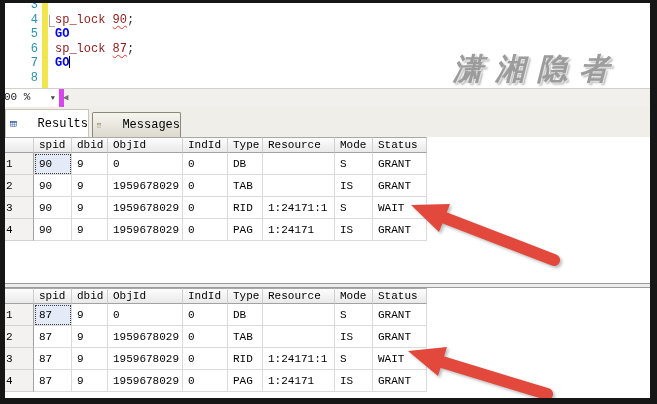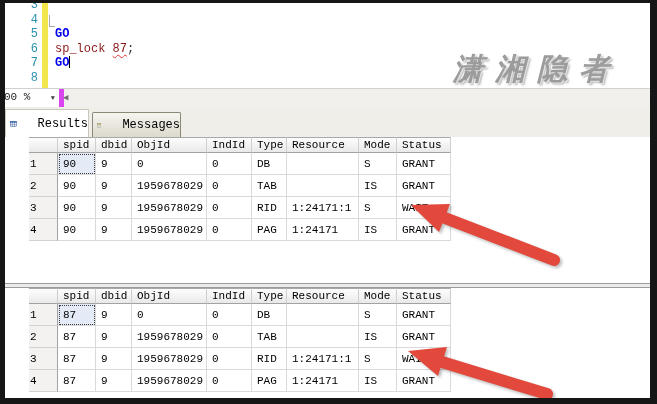--- a/index.html
+++ b/index.html
@@ -39,21 +39,21 @@
                 background:linear-gradient(#f6f5f0,#dcd9cd);border:1px solid #8b8875;border-bottom:none;
                 border-radius:2px 2px 0 0;}
 
   
   .pane1{position:absolute;left:0;top:134px;width:100%;height:146px;background:#fff;}
   .splitter{position:absolute;left:0;top:280px;width:100%;height:5px;background:#ececec;
             border-top:1px solid #9b9b9b;border-bottom:1px solid #9b9b9b;box-sizing:border-box;}
   .pane2{position:absolute;left:0;top:285px;width:100%;height:110px;background:#fff;}
 
   table.grid{position:absolute;left:0;top:0;border-collapse:separate;border-spacing:0;table-layout:fixed;
-             width:422px;font-size:11px;font-family:"Liberation Mono",monospace;padding-left:24px;}
+             width:422px;font-size:11px;font-family:"Liberation Mono",monospace;}
   .grid th,.grid td{padding:0 0 0 5px;white-space:nowrap;overflow:hidden;font-weight:normal;
                     text-align:left;box-sizing:border-box;}
   .grid thead th{height:16px;background:linear-gradient(#fdfdfd,#e9e9e9);
                  border-top:1px solid #a8a8a8;border-bottom:1px solid #a2a2a2;border-right:1px solid #cfcfcf;}
   .grid tbody th{height:22px;background:#f3f2f1;border-right:1px solid #a2a2a2;
                  border-bottom:1px solid #d2d2d2;padding-left:1px;}
   .grid td{height:22px;background:#fff;border-right:1px solid #dadada;border-bottom:1px solid #dadada;}
   .grid td.selected{background:var(--selected-cell-blue);outline:1px dotted #3c3c3c;outline-offset:-2px;}
 
   
@@ -69,21 +69,21 @@
 </style>
 </head>
 <body>
 
 <div class="frame">
 
   <div class="editor">
     <div class="track"></div>
     <div class="code-lines" id="code-lines">
         <div class="code-line"><span class="ln">3</span><span class="code"></span></div>
-        <div class="code-line"><span class="ln">4</span><span class="bracket"></span></div>
+        <div class="code-line"><span class="ln">4</span><span class="bracket"></span><span class="code"><span class="seg-proc">sp_lock </span><span class="seg-proc squiggle">90</span><span class="seg-plain">;</span></span></div>
         <div class="code-line"><span class="ln">5</span><span class="code"><span class="seg-kw">GO</span></span></div>
         <div class="code-line"><span class="ln">6</span><span class="code"><span class="seg-proc">sp_lock </span><span class="seg-proc squiggle">87</span><span class="seg-plain">;</span></span></div>
         <div class="code-line"><span class="ln">7</span><span class="code"><span class="seg-kw">GO</span><span class="caret"></span></span></div>
         <div class="code-line"><span class="ln">8</span><span class="code"></span></div>
       </div>
   </div>
 
   <div class="zoombar">
     <div class="zoombox">
       <span class="zoomval">00 %</span>

